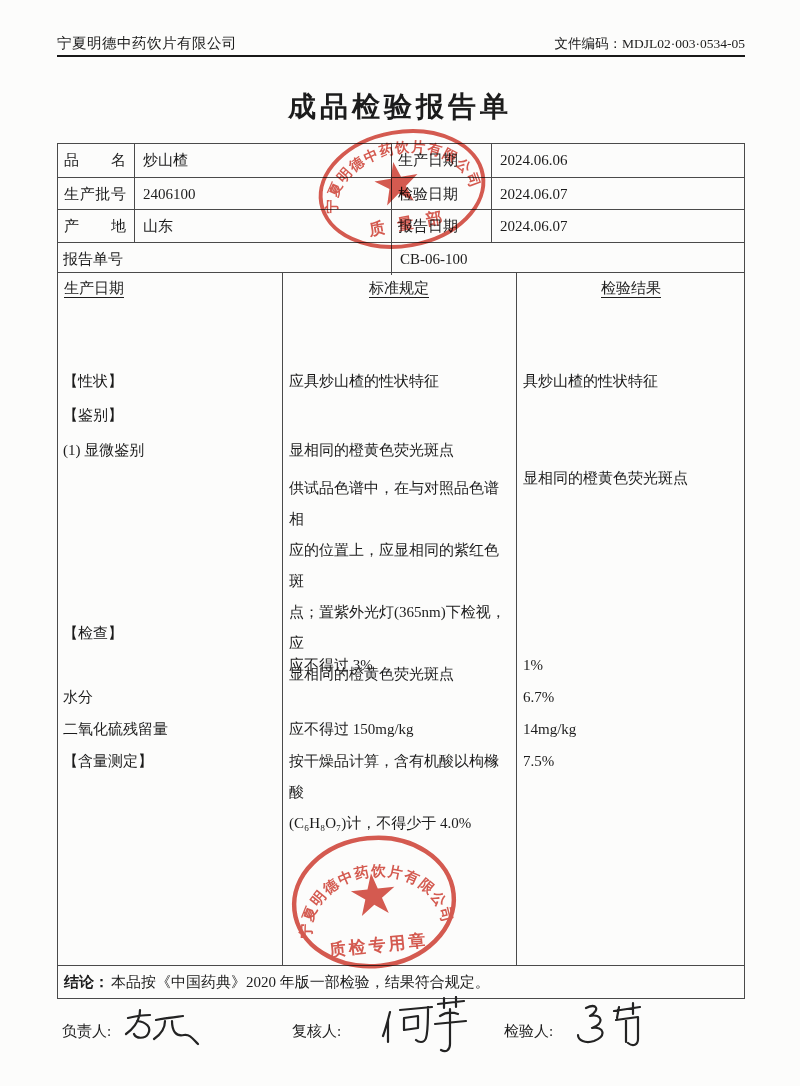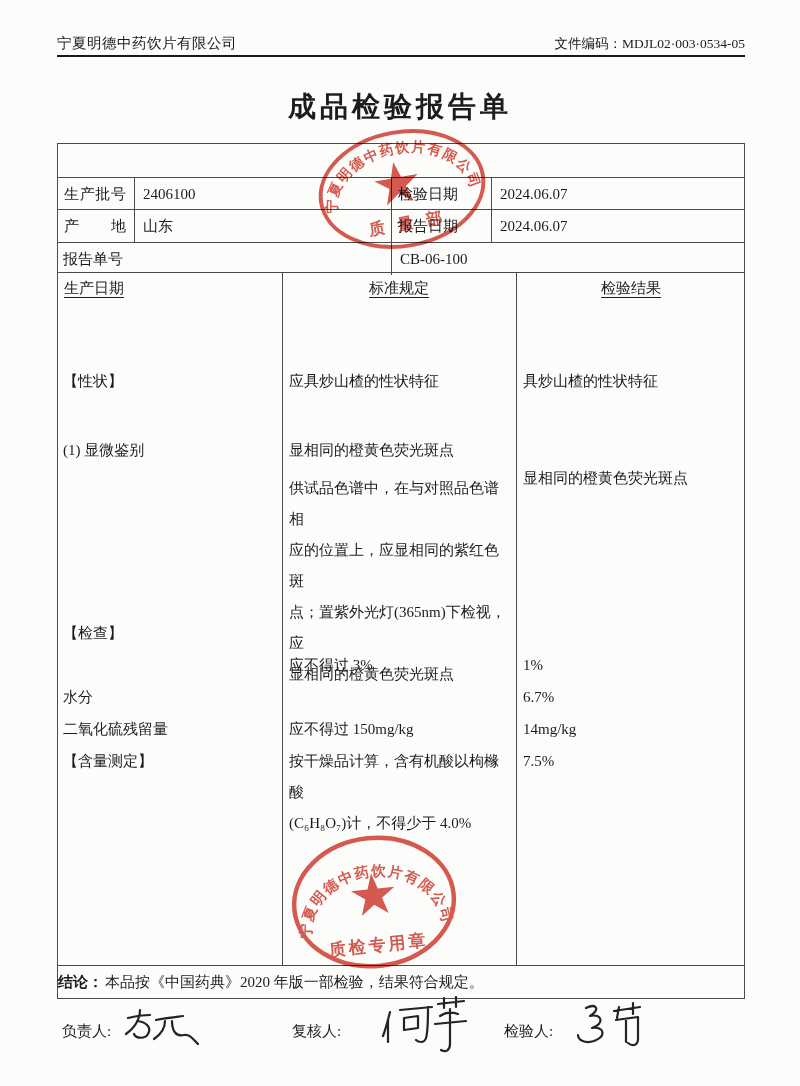--- a/index.html
+++ b/index.html
@@ -39,41 +39,49 @@
   .sh2{left:224px;width:234px;text-align:center;}
   .sh3{left:458px;width:230px;text-align:center;}
   .ln{position:absolute;font-size:15px;line-height:20px;white-space:pre-line;margin-top:33px;}
   .c1{left:5px;width:216px;}
   .c2{left:231px;width:224px;}
   .c3{left:465px;width:220px;}
   .ml{line-height:31px;}
   
   .conclusion{position:absolute;left:57px;top:965px;width:688px;height:34px;
               border:1px solid #4a4a4a;box-sizing:border-box;display:flex;align-items:center;
-              font-size:15px;}
+              font-size:15px;padding-left:6px;}
   .conclusion b{font-weight:bold;margin-right:2px;}
   
   .sig-label{position:absolute;top:1022px;font-size:15px;}
   .sig{position:absolute;}
   .sig path{fill:none;stroke:#232323;stroke-width:2.2;stroke-linecap:round;stroke-linejoin:round;}
   
   .stamp{position:absolute;color:#cf3b2f;opacity:.84;mix-blend-mode:multiply;pointer-events:none;}
   .stamp text{fill:currentColor;font-family:"Liberation Sans","DejaVu Sans",sans-serif;font-weight:bold;}
 </style>
 </head>
 <body>
 
 <div class="page">
 
   <div class="hdr-company">宁夏明德中药饮片有限公司</div>
   <div class="hdr-code">文件编码：MDJL02·003·0534-05</div>
   <div class="hdr-rule"></div>
   <h1 class="title">成品检验报告单</h1>
 
   <div class="info-table">
+    <div class="irow" style="top:0">
+      <div class="ic l1">
+          <span class="jlabel">品名</span>
+        </div>
+      <div class="ic v1 bl">炒山楂</div>
+      <div class="ic l2 bl">生产日期</div>
+      <div class="ic v2 bl">2024.06.06</div>
+    </div>
     <div class="irow bt" style="top:33px">
       <div class="ic l1">
           <span class="jlabel">生产批号</span>
         </div>
       <div class="ic v1 bl">2406100</div>
       <div class="ic l2 bl">检验日期</div>
       <div class="ic v2 bl">2024.06.07</div>
     </div>
     <div class="irow bt" style="top:65px">
       <div class="ic l1">
@@ -90,20 +98,21 @@
   </div>
 
   <div class="spec-table">
     <div class="divider d1"></div>
     <div class="divider d2"></div>
     <div class="sh sh1">生产日期</div>
     <div class="sh sh2">标准规定</div>
     <div class="sh sh3">检验结果</div>
 
     <div class="ln c1" style="top:65px">【性状】</div>
+    <div class="ln c1" style="top:99px">【鉴别】</div>
     <div class="ln c1" style="top:134px">(1) 显微鉴别</div>
     <div class="ln c1" style="top:317px">【检查】</div>
     <div class="ln c1" style="top:381px">水分</div>
     <div class="ln c1" style="top:413px">二氧化硫残留量</div>
     <div class="ln c1" style="top:445px">【含量测定】</div>
 
     <div class="ln c2" style="top:65px">应具炒山楂的性状特征</div>
     <div class="ln c2" style="top:134px">显相同的橙黄色荧光斑点</div>
     <div class="ln c2 ml" style="top:167px">供试品色谱中，在与对照品色谱相
 应的位置上，应显相同的紫红色斑

